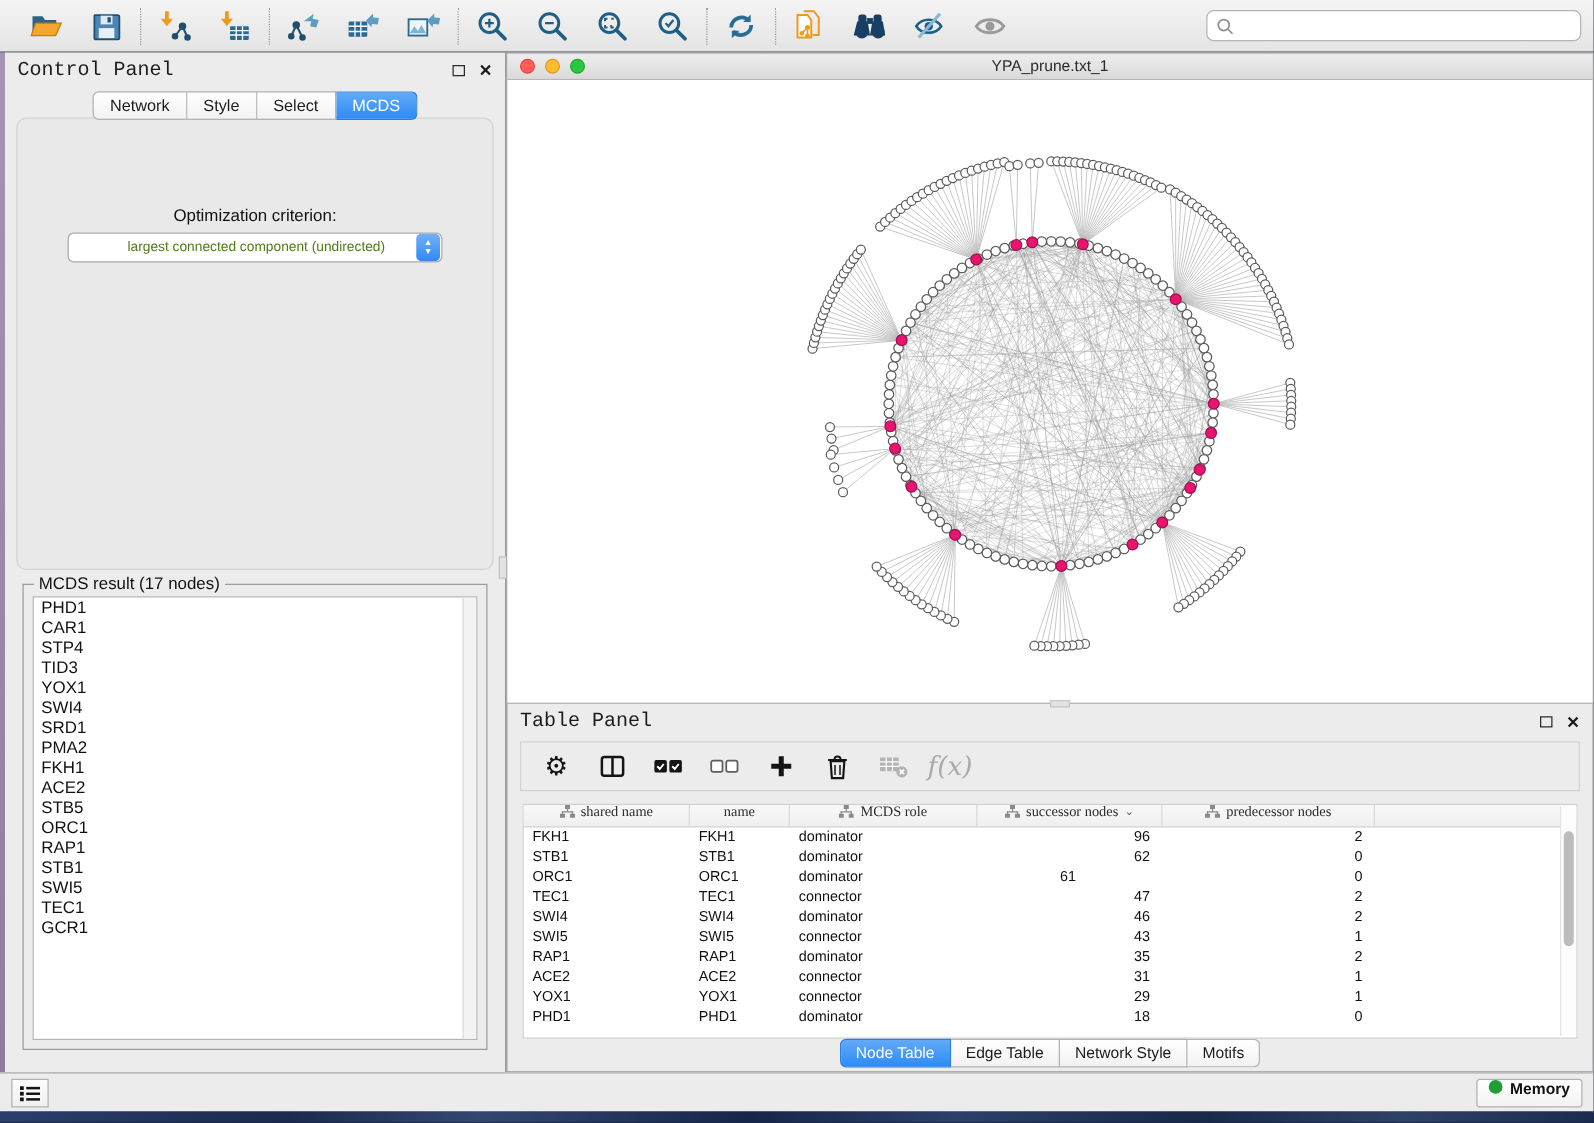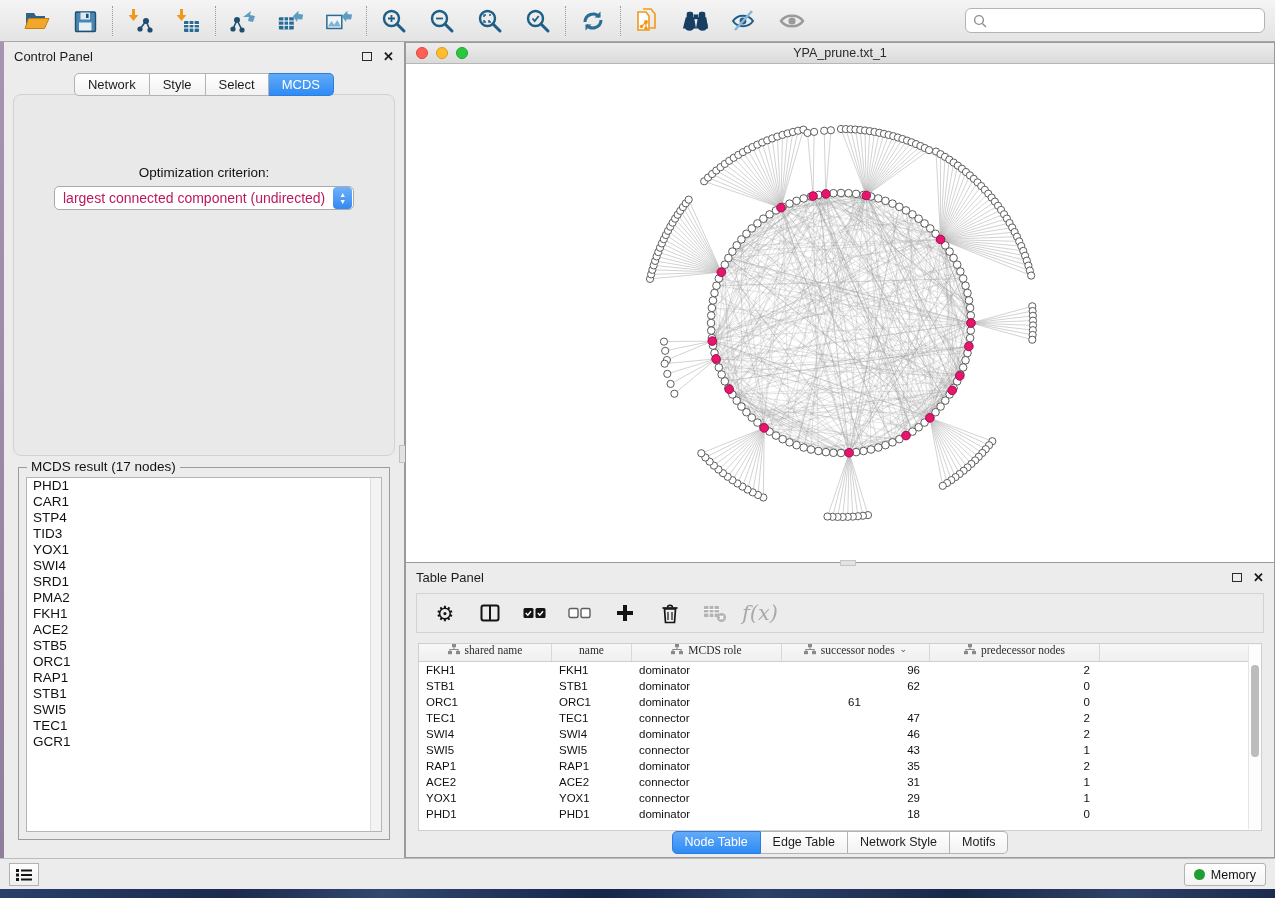--- a/index.html
+++ b/index.html
@@ -20,39 +20,39 @@
   .tb-btn { display:inline-flex; width:28px; height:28px; align-items:center; justify-content:center; cursor:default; }
   .tb-sep { width:0; height:30px; border-left:1px dotted #9a9a9a; }
   .tb-search { margin-left:auto; width:300px; height:25px; background:#fff; border:1px solid #b4b4b4;
     border-radius:6px; display:flex; align-items:center; padding:0 7px; gap:5px; }
   .tb-search input { border:none; outline:none; flex:1; font-size:12px; font-family:"Liberation Sans",sans-serif; background:transparent; }
 
   
   .control-panel { position:absolute; left:4px; top:42px; width:401px; height:816px;
     background:#ececec; border-right:1px solid #9a9a9a; }
   .panel-header { height:28px; display:flex; align-items:center; padding:0 10px; }
-  .panel-title { font-size:13px; color:#1c1c1c; }
+  .panel-title { font-size:16px; color:#1c1c1c;font-family:Liberation Mono, monospace; }
   .panel-header .ph-icons { margin-left:auto; display:flex; align-items:center; gap:11px; }
   .float-icon { width:10px; height:9px; border:1.6px solid #2a2a2a; display:inline-block; }
   .close-icon { font-size:13px; font-weight:bold; color:#1a1a1a; line-height:1; }
 
   .cp-inner { position:absolute; left:9px; right:9px; top:52px; height:362px;
     background:#e9e9e9; border:1px solid #d2d2d2; border-radius:8px; }
   .segmented { display:flex; }
   .seg-btn { background:linear-gradient(#ffffff,#f2f2f2); border:1px solid #b3b3b3; border-left:none;
     font-size:13px; color:#1c1c1c; padding:3px 13px; line-height:15px; }
   .seg-btn:first-child { border-left:1px solid #b3b3b3; border-radius:5px 0 0 5px; }
   .seg-btn:last-child { border-radius:0 5px 5px 0;text-align:right; }
   .seg-btn.active { background:linear-gradient(#62aaf8,#2e8bf5); border-color:#2d7ce0; color:#fff; }
   .cp-tabs { position:absolute; top:31px; left:0; right:0; display:flex; justify-content:center; z-index:3; }
 
   .opt-label { position:absolute; top:70px; left:0; right:0; text-align:center; font-size:13.5px; color:#111; }
   .select-box { position:absolute; top:91px; left:40px; right:40px; height:24px; background:#fff;
     border:1px solid #ababab; border-radius:5px; display:flex; align-items:center; }
-  .select-value { flex:1; font-size:14px; color:#be185d; padding:0 8px; white-space:nowrap; }
+  .select-value { flex:1; font-size:11px; color:#4d7c0f; padding:0 8px; white-space:nowrap;margin-left:39px; }
   .select-stepper { width:19px; height:22px; margin-right:1px; border-radius:4px;
     background:linear-gradient(#6fb1f9,#3488f2); display:flex; flex-direction:column; align-items:center; justify-content:center; gap:1px; }
   .select-stepper span { color:#fff; font-size:7px; line-height:6px; }
   .cp-buttons { position:absolute; top:126px; left:0; right:0; display:flex; justify-content:center; gap:14px; }
   .push-btn { background:linear-gradient(#ffffff,#f1f1f1); border:1px solid #9d9d9d; border-radius:4px;
     font-size:13.5px; color:#111; padding:4px 15px; font-family:"Liberation Sans",sans-serif; }
   .push-btn.focused { border-color:#6f9de0; box-shadow:0 0 0 3px rgba(120,170,245,.5); }
 
   .groupbox { position:absolute; left:14px; right:14px; top:425px; bottom:18px; border:1px solid #9c9c9c; }
   .groupbox .legend { position:absolute; top:-9px; left:8px; background:#ececec; padding:0 4px; font-size:13.5px; color:#111; }
@@ -94,21 +94,21 @@
 
   .tp-tabs { position:absolute; left:0; right:0; bottom:3px; display:flex; justify-content:center; }
   .tp-tabs .seg-btn { font-size:12.5px; padding:3px 12px; }
 
   
   .statusbar { position:absolute; left:0; right:0; top:858px; height:32px; background:#ececec; border-top:1px solid #bdbdbd;
     display:flex; align-items:center; padding:0 9px; }
   .list-btn { width:30px; height:23px; background:linear-gradient(#fdfdfd,#f0f0f0); border:1px solid #b2b2b2;
     display:flex; align-items:center; justify-content:center; }
   .memory-btn { margin-left:auto; height:23px; background:linear-gradient(#ffffff,#f3f3f3); border:1px solid #b2b2b2;
-    border-radius:3px; display:flex; align-items:center; gap:6px; padding:0 9px; font-size:12.5px; color:#111; }
+    border-radius:3px; display:flex; align-items:flex-start; gap:6px; padding:0 9px; font-size:12.5px; color:#111;font-weight:bold; }
   .mem-dot { width:11px; height:11px; border-radius:50%; background:#1f9e33; }
 
   .splitter-v { position:absolute; left:399px; top:445px; width:7px; height:18px; background:#e2e2e2; border:1px solid #c2c2c2; }
   .splitter-h { position:absolute; left:50%; top:-3px; width:16px; height:6px; background:#e2e2e2; border:1px solid #c6c6c6; }
 </style>
 </head>
 <body>
 
 <div class="screen">
 

